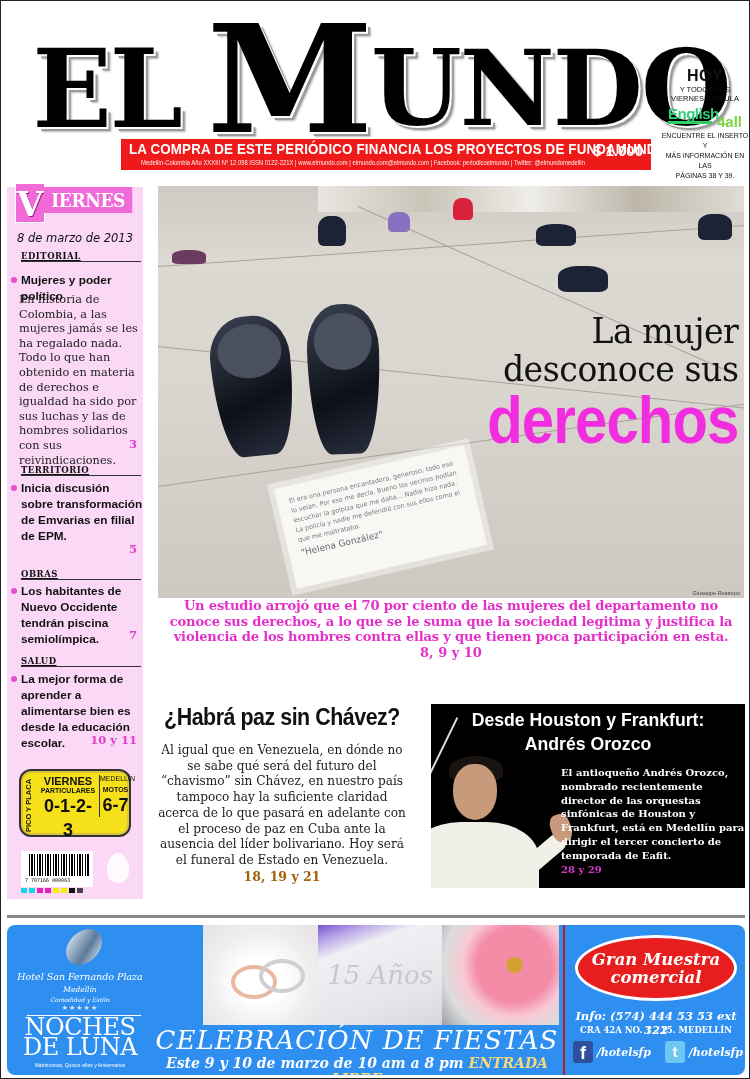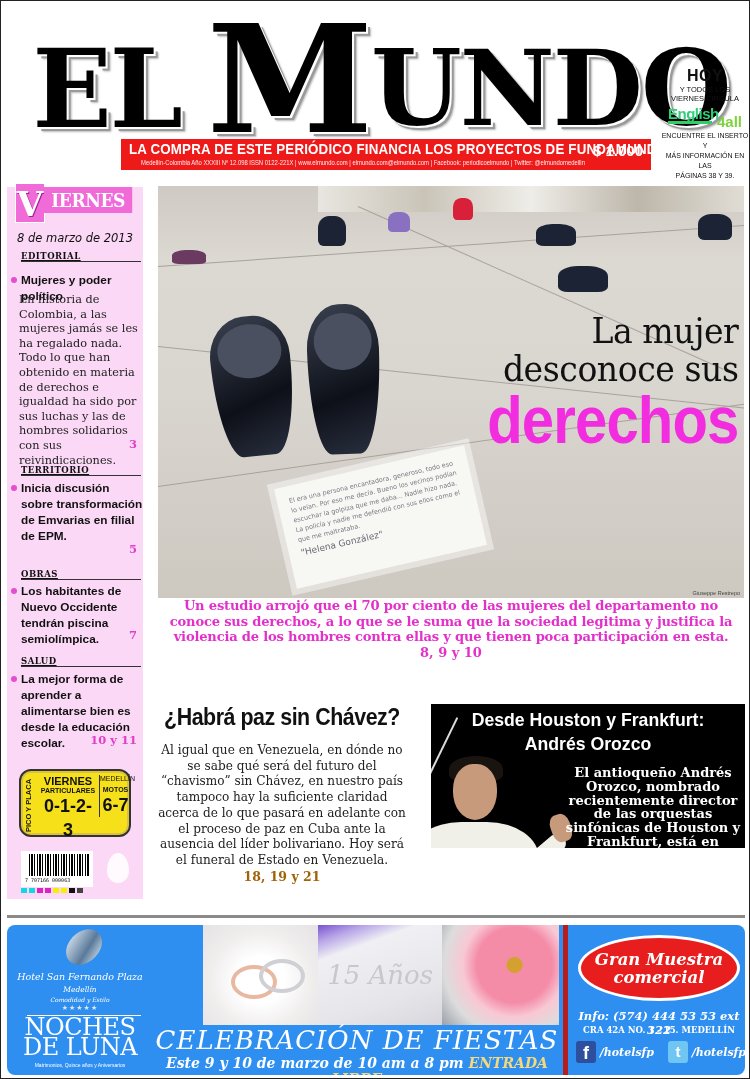--- a/index.html
+++ b/index.html
@@ -77,23 +77,23 @@
   .lead .black { font-family: "DejaVu Serif", serif; font-size: 13px; line-height: 15.5px; color: #111; letter-spacing: -0.2px; }
   .lead .pg { font-family: "DejaVu Serif", serif; font-weight: bold; font-size: 13px; line-height: 16px; color: #e330c9; }
 
   
   .chavez { position: absolute; left: 152px; top: 702px; width: 258px; text-align: center; }
   .chavez h2 { font-family: "Liberation Sans", sans-serif; font-weight: bold; font-size: 23px; line-height: 28px; color: #111; letter-spacing: -0.5px; transform: scaleX(0.93); }
   .chavez .body { margin-top: 12px; font-family: "DejaVu Serif", serif; font-size: 12.1px; line-height: 15.7px; color: #222; padding: 0 4px; }
   .chavez .pg { font-family: "DejaVu Serif", serif; font-weight: bold; font-size: 12.5px; color: #a16207; }
 
   
-  .orozco { position: absolute; left: 430px; top: 703px; width: 314px; height: 144px; background: #000; overflow: hidden; }
+  .orozco { position: absolute; left: 430px; top: 703px; width: 314px; height: 184px; background: #000; overflow: hidden; }
   .orozco h2 { position: absolute; left: 0; top: 4px; width: 314px; text-align: center; font-family: "Liberation Sans", sans-serif; font-weight: bold; font-size: 19px; line-height: 24px; color: #fff; transform: scaleX(0.93); }
-  .orozco .body { position: absolute; left: 130px; top: 62px; width: 184px; text-align: center; font-family: "DejaVu Serif", serif; font-weight: bold; font-size: 13px; line-height: 13.8px; color: #fff; }
+  .orozco .body { position: absolute; left: 130px; top: 62px; width: 184px; text-align: left; font-family: "DejaVu Serif", serif; font-weight: bold; font-size: 10px; line-height: 13.8px; color: #fff; }
   .orozco .pg { color: #d63ccb; font-weight: bold; }
   .person { position: absolute; left: -30px; top: 40px; width: 170px; height: 160px; }
   .person .shirt { position: absolute; left: 8px; top: 78px; width: 130px; height: 90px; background: #f0efe8; border-radius: 40% 40% 0 0; }
   .person .head { position: absolute; left: 52px; top: 20px; width: 44px; height: 56px; background: #c89a7c; border-radius: 45% 45% 50% 50%; }
   .person .hair { position: absolute; left: 48px; top: 12px; width: 54px; height: 26px; background: #1a1410; border-radius: 50% 50% 30% 30%; }
   .person .arm { position: absolute; left: 120px; top: 100px; width: 48px; height: 18px; background: #f0efe8; transform: rotate(-40deg); border-radius: 8px; }
   .person .hand { position: absolute; left: 150px; top: 70px; width: 20px; height: 28px; background: #c89a7c; border-radius: 40%; transform: rotate(-20deg); }
   .person .baton { position: absolute; left: 40px; top: -30px; width: 1.5px; height: 70px; background: #ddd; transform: rotate(26deg); }
 
   .rule { position: absolute; left: 6px; top: 914px; width: 738px; height: 3px; background: #8a8a8a; }
@@ -112,21 +112,21 @@
   .ad .photos { position: absolute; left: 148px; top: 0; width: 404px; height: 100px; display: flex; padding-left: 48px; }
   .ad .photos div { height: 100px; }
   .ad .p1 { width: 131px; background: radial-gradient(ellipse at 50% 55%, #fff 0 30%, #f1eeee 60%, #e4e2e4); position: relative; }
   .ad .ring { position: absolute; width: 46px; height: 34px; border: 4px solid #e8b8a0; border-radius: 50%; }
   .ad .p2 { width: 140px; background: linear-gradient(160deg,#7a52cf 0%,#b8a6e8 12%,#f0f0f4 25%,#e6e6ea 70%,#d6d6dc); display:flex; align-items:center; justify-content:center; font-family: "DejaVu Serif", serif; font-style: italic; font-size: 26px; color: #c8c8cc; }
   .ad .p3 { width: 133px; background: radial-gradient(circle at 62% 40%, #d4a030 0 8%, #f48ca8 9% 40%, #f8c8d4 55%, #dcdcdc 75%, #9aa0a8); }
   .ad .celeb { position: absolute; left: 148px; top: 100px; width: 404px; text-align: center; color: #fff; font-family: "DejaVu Serif", serif; font-style: italic; }
   .ad .celeb .c1 { font-size: 26px; line-height: 30px; letter-spacing: 1px; }
   .ad .celeb .c2 { font-size: 14px; line-height: 16px; font-weight: bold; }
   .ad .celeb .free { color: #f5d97a; }
-  .ad .right { position: absolute; left: 556px; top: 0; width: 182px; height: 150px; border-left: 5px solid #b91c1c; text-align: center; }
+  .ad .right { position: absolute; left: 556px; top: 0; width: 182px; height: 150px; border-left: 2px solid #b91c1c; text-align: center; }
   .ad .oval { position: absolute; left: 10px; top: 10px; width: 162px; height: 66px; background: #e81e1e; border: 3px solid #fff; border-radius: 50%; color: #fff; font-family: "DejaVu Serif", serif; font-style: italic; font-weight: bold; font-size: 16.5px; line-height: 18px; padding-top: 13px; }
   .ad .info { position: absolute; left: 0; top: 84px; width: 182px; color: #fff; font-family: "DejaVu Serif", serif; font-style: italic; font-weight: bold; font-size: 11.5px; }
   .ad .addr { position: absolute; left: 0; top: 100px; width: 182px; color: #fff; font-family: "DejaVu Serif", serif; font-weight: bold; font-size: 8.5px; }
   .ad .social { position: absolute; left: 8px; top: 116px; width: 170px; display: flex; align-items: center; color: #fff; font-family: "DejaVu Serif", serif; font-style: italic; font-weight: bold; font-size: 11px; }
   .ad .fb { width: 22px; height: 22px; background: #2d4f9e; border-radius: 3px; color: #fff; font-family: "Liberation Sans", sans-serif; font-weight: bold; font-size: 18px; line-height: 24px; text-align: center; font-style: normal; margin-right: 4px; }
   .ad .tw { width: 22px; height: 22px; background: #6fc6f2; border-radius: 3px; color: #fff; font-family: "Liberation Sans", sans-serif; font-weight: bold; font-size: 15px; line-height: 22px; text-align: center; font-style: normal; margin: 0 4px 0 14px; }
 </style>
 </head>
 <body>
 

